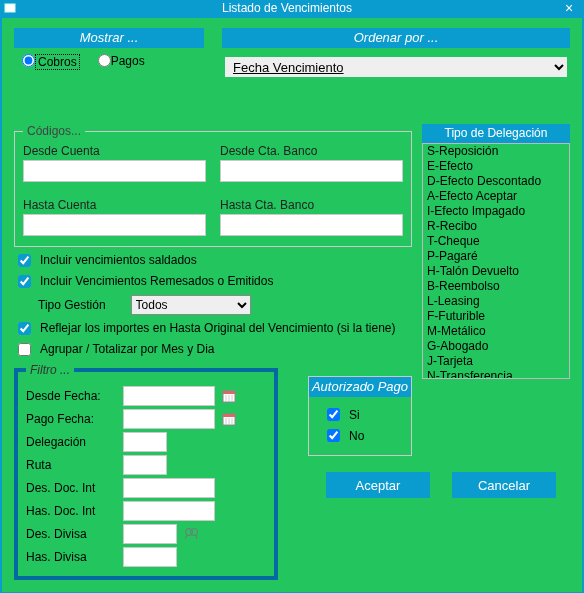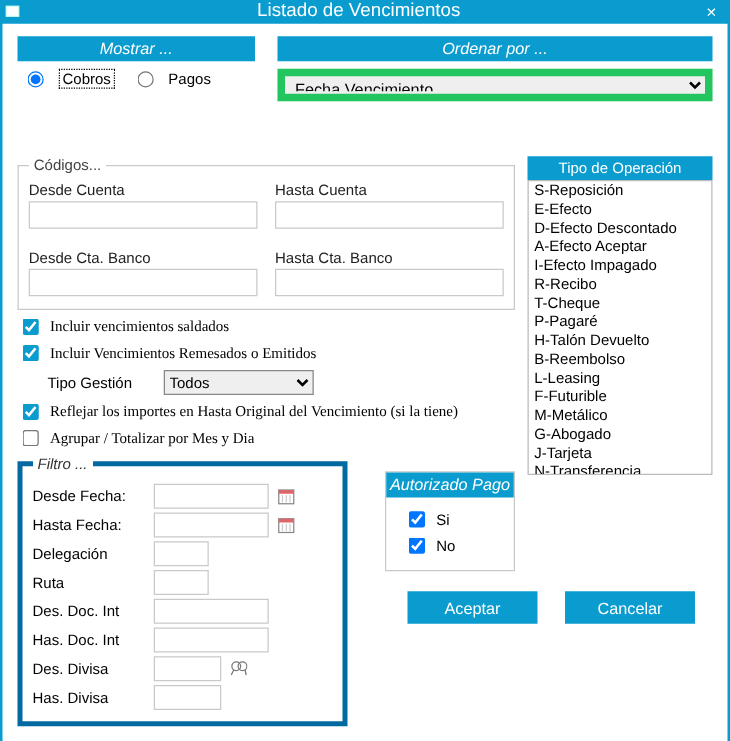--- a/index.html
+++ b/index.html
@@ -1,46 +1,46 @@
 <!DOCTYPE html>
 <html><head>
 <meta charset="utf-8">
 <style>
   * { box-sizing: border-box; font-family: Arial, sans-serif; font-size: 12px; }
   body { margin: 0; background: #999; width: 584px; height: 593px; overflow: hidden; }
   .window { width: 584px; height: 593px; background: #0a9ccf; display: flex; flex-direction: column; }
   .titlebar { height: 28px; display: flex; align-items: center; color: #fff; }
   .titlebar .icon { width: 20px; display:flex; justify-content:center; }
-  .titlebar .title { flex:1; text-align:center; font-size: 15px; }
+  .titlebar .title { flex:1; text-align:center; font-size: 12px; }
   .titlebar .close { width: 30px; text-align:center; font-size:14px; cursor:pointer; }
-  .content { background:#ffffff; margin: 2px 2px 4px 2px; flex:1; padding: 10px 12px 6px 12px; position:relative; }
+  .content { background:#22c55e; margin: 2px 2px 4px 2px; flex:1; padding: 10px 12px 6px 12px; position:relative; }
 
   .row1 { display:flex; gap:18px; margin-bottom:10px; }
   .panelhead { background:#0a9ccf; color:#fff; text-align:center; padding:2px 0 3px 0; font-style:italic; font-size:13px; }
   .mostrar { width: 190px; }
   .ordenar { flex:1; }
   .radio-wrap { padding:6px 4px 4px 8px; display:flex; gap:18px; }
-  .radio-wrap label { display:flex; align-items:center; gap:12px; }
+  .radio-wrap label { display:flex; align-items:flex-start; gap:0; }
   .radio-wrap input { margin:0; }
   .selected-dots { border:1px dotted #000; padding:0 2px; }
-  .sort-select { width:100%; height:26px; margin-top:6px; border:6px solid #22c55e; padding:2px 4px; font-size:13px;text-decoration:underline; }
+  .sort-select { width:100%; height:26px; margin-top:6px; border:3px solid #22c55e; padding:2px 4px; font-size:13px;text-decoration:underline; }
 
   .mid { display:flex; gap:10px;margin-top:44px; }
   .left { flex:1; }
   .right { width: 148px; }
 
   fieldset { border:1px solid #c9c9c9; padding:6px 8px 10px 8px; margin:0 0 6px 0; }
   legend { color:#444; padding:0 4px; }
   .codigos-grid { display:grid; grid-template-columns: 1fr 1fr; gap:16px 14px; }
   .col h { display:block; font-weight:normal; color:#222; margin-bottom:2px; }
   .tbox { width:100%; height:22px; border:1px solid #c9c9c9; padding:2px 4px; background:#fff; }
 
   .chk { display:flex; align-items:flex-start; gap:6px; margin:4px 0; color:#0a6a94; }
   .chk input { margin-top:1px; accent-color:#0a9ccf; }
-  .chk span { color:#000;font-family:Liberation Serif, serif; }
+  .chk span { color:#000; }
 
   .tipo-row { display:flex; align-items:center; gap:25px; margin:4px 0 6px 24px; }
   .tipo-row select { width:120px; height:20px; border:1px solid #888; }
 
   .oper-head { background:#0a9ccf; color:#fff; text-align:center; padding:2px 0 3px 0; margin-bottom:0; }
   .oper-list { border:1px solid #bbb; height:236px; overflow-y:scroll; }
   .oper-list div { padding:0 4px; line-height:15px; white-space:nowrap; overflow:hidden; text-overflow:clip; }
 
   .filtro { border:4px solid #0369a1; padding:6px 8px; margin-top:2px; position:relative; width:264px;}
   .filtro legend { font-style:italic; color:#333; }
@@ -97,25 +97,25 @@
     <div class="mid">
       <div class="left">
         <fieldset>
           <legend>Códigos...</legend>
           <div class="codigos-grid">
             <div class="col">
               <h>Desde Cuenta</h>
               <input class="tbox" value="" style="">
             </div>
             <div class="col">
+              <h>Desde Cta. Banco</h>
+              <input class="tbox" value="" style="">
+            </div>
+            <div class="col">
               <h>Hasta Cuenta</h>
-              <input class="tbox" value="" style="">
-            </div>
-            <div class="col">
-              <h>Desde Cta. Banco</h>
               <input class="tbox" value="" style="">
             </div>
             <div class="col">
               <h>Hasta Cta. Banco</h>
               <input class="tbox" value="" style="">
             </div>
           </div>
         </fieldset>
 
         <label class="chk">
@@ -150,21 +150,21 @@
               <svg width="14" height="14">
                   <rect x="1" y="2" width="12" height="11" fill="#fff" stroke="#888"></rect>
                   <rect x="1" y="2" width="12" height="3" fill="#d66"></rect>
                   <line x1="4" y1="6" x2="4" y2="12" stroke="#ccc"></line>
                   <line x1="7" y1="6" x2="7" y2="12" stroke="#ccc"></line>
                   <line x1="10" y1="6" x2="10" y2="12" stroke="#ccc"></line>
                 </svg>
             </span>
           </div>
           <div class="frow">
-            <label>Hasta Fecha:</label>
+            <label>Pago Fecha:</label>
             <input value="" style="">
             <span class="cal">
               <svg width="14" height="14">
                   <rect x="1" y="2" width="12" height="11" fill="#fff" stroke="#888"></rect>
                   <rect x="1" y="2" width="12" height="3" fill="#d66"></rect>
                   <line x1="4" y1="6" x2="4" y2="12" stroke="#ccc"></line>
                   <line x1="7" y1="6" x2="7" y2="12" stroke="#ccc"></line>
                   <line x1="10" y1="6" x2="10" y2="12" stroke="#ccc"></line>
                 </svg>
             </span>
@@ -198,21 +198,21 @@
             </span>
           </div>
           <div class="frow">
             <label>Has. Divisa</label>
             <input style="width: 54px;" value="">
           </div>
         </fieldset>
       </div>
 
       <div class="right">
-        <div class="oper-head">Tipo de Operación</div>
+        <div class="oper-head">Tipo de Delegación</div>
         <div class="oper-list" id="oper-list">
             <div>S-Reposición</div>
             <div>E-Efecto</div>
             <div>D-Efecto Descontado</div>
             <div>A-Efecto Aceptar</div>
             <div>I-Efecto Impagado</div>
             <div>R-Recibo</div>
             <div>T-Cheque</div>
             <div>P-Pagaré</div>
             <div>H-Talón Devuelto</div>

